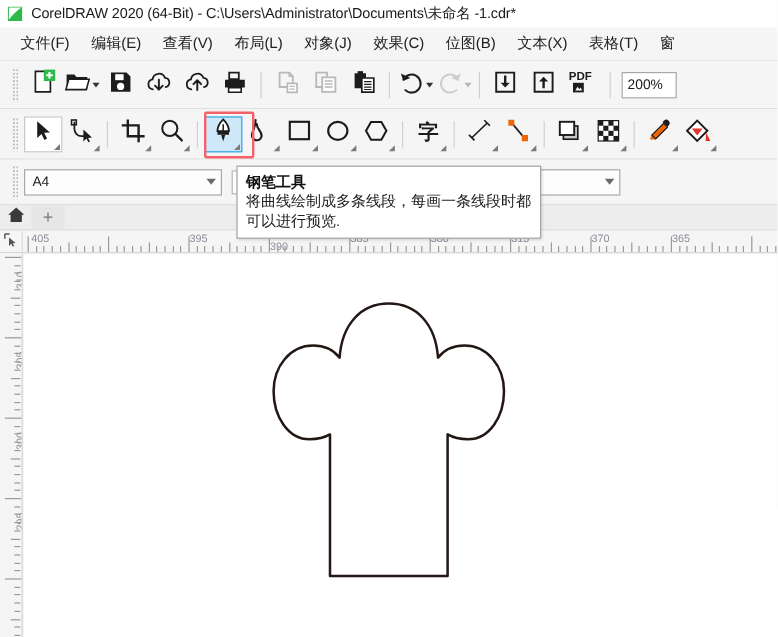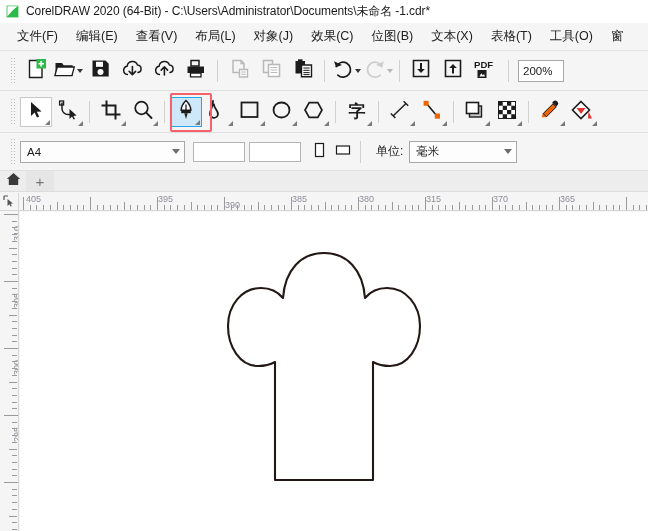--- a/index.html
+++ b/index.html
@@ -329,21 +329,20 @@
   <div class="menubar">
     <div class="menu-item">文件(F)</div>
     <div class="menu-item">编辑(E)</div>
     <div class="menu-item">查看(V)</div>
     <div class="menu-item">布局(L)</div>
     <div class="menu-item">对象(J)</div>
     <div class="menu-item">效果(C)</div>
     <div class="menu-item">位图(B)</div>
     <div class="menu-item">文本(X)</div>
     <div class="menu-item">表格(T)</div>
-    <div class="menu-item">工具(O)</div>
     <div class="menu-item">窗</div>
   </div>
 
   <div class="toolbar">
     <div class="grip"></div>
 
     <div class="tb-btn">
       <span>
         <svg width="22" height="22" viewBox="0 0 22 22">
           <path d="M4.5 2.5 h8.5 l4 4 v13 h-12.5 z" fill="#fff" stroke="#1c1c1c" stroke-width="1.4"></path>
@@ -922,14 +921,18 @@
                  C 350 80 357 76 367 76
                  C 386 76 400 93 400 114
                  C 400 135 388 154 370 154
                  C 360 154 353 150 353 150
                  L 353 268
                  Z" fill="#ffffff" stroke="#231815" stroke-width="2.1" stroke-linejoin="round" stroke-linecap="round"></path>
       </svg>
     </div>
   </div>
 
+  <div class="tooltip">
+    <div class="tooltip-title">钢笔工具</div>
+    <div class="tooltip-body">将曲线绘制成多条线段，每画一条线段时都可以进行预览.</div>
+  </div>
 
 </div>
 
 </body></html>

